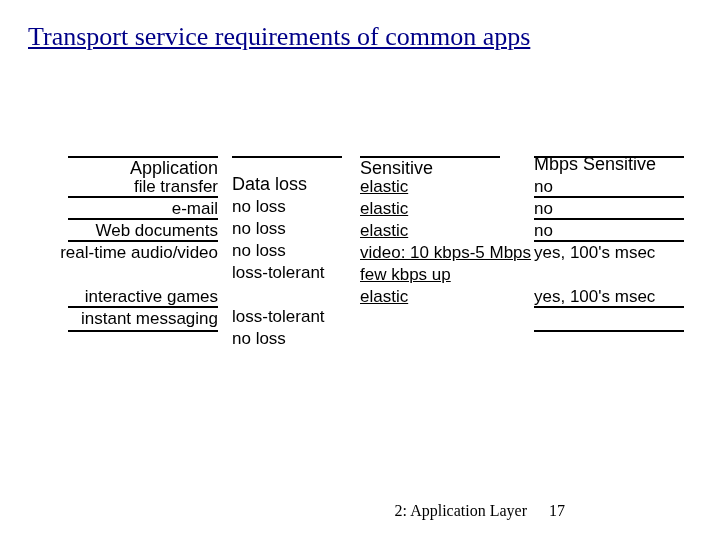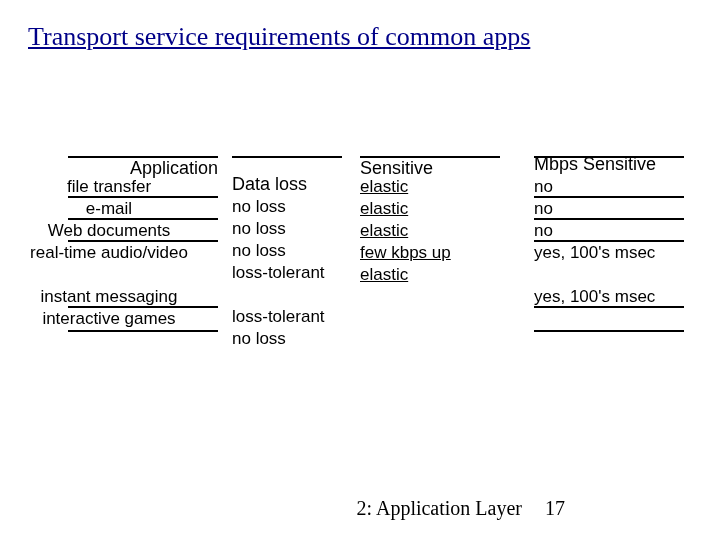--- a/index.html
+++ b/index.html
@@ -49,31 +49,31 @@
     position: absolute;
     height: 0;
     border-top: 2px solid #000;
   }
 
   .col {
     position: absolute;
     font-size: 17px;
     line-height: 22px;
   }
-  .col-app { left: 0; width: 218px; top: 46px; text-align: center; }
+  .col-app { left: 0; width: 218px; top: 46px; text-align: right; }
   .col-loss { left: 232px; top: 46px; margin-top: 20px; }
   .col-thr { left: 360px; top: 46px; text-decoration: underline; }
   .col-time { left: 534px; top: 46px; }
 
   .gap { height: 22px; }
   .footer {
     position: absolute;
     right: 28px;
     bottom: 20px;
-    font-size: 20px;
+    font-size: 16px;
     font-family: "Comic Sans MS", "Comic Sans", cursive;
   }
   .footer .chapter { margin-right: 18px; }
 </style>
 </head>
 <body>
 
 <div class="slide">
 
   <div class="title">Transport service requirements of common apps</div>
@@ -89,38 +89,39 @@
     <div class="rule" style="left:232px; top:26px; width:110px;"></div>
     <div class="rule" style="left:360px; top:26px; width:140px;"></div>
     <div class="rule" style="left:534px; top:26px; width:150px;"></div>
 
     <div class="col col-app">
       <div>file transfer</div>
       <div>e-mail</div>
       <div>Web documents</div>
       <div>real-time audio/video</div>
       <div class="gap"></div>
+      <div>interactive games</div>
       <div>instant messaging</div>
-      <div>interactive games</div>
     </div>
 
     <div class="col col-loss">
       <div>no loss</div>
       <div>no loss</div>
       <div>no loss</div>
       <div>loss-tolerant</div>
       <div class="gap"></div>
       <div>loss-tolerant</div>
       <div>no loss</div>
     </div>
 
     <div class="col col-thr">
       <div>elastic</div>
       <div>elastic</div>
       <div>elastic</div>
+      <div>video: 10 kbps-5 Mbps</div>
       <div>few kbps up</div>
       <div>elastic</div>
     </div>
 
     <div class="col col-time">
       <div>no</div>
       <div>no</div>
       <div>no</div>
       <div>yes, 100's msec</div>
       <div class="gap"></div>

